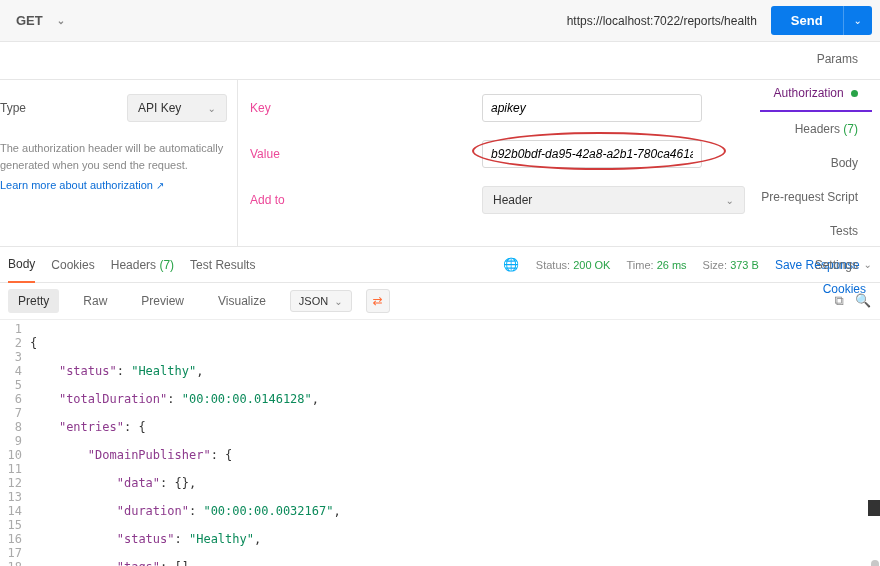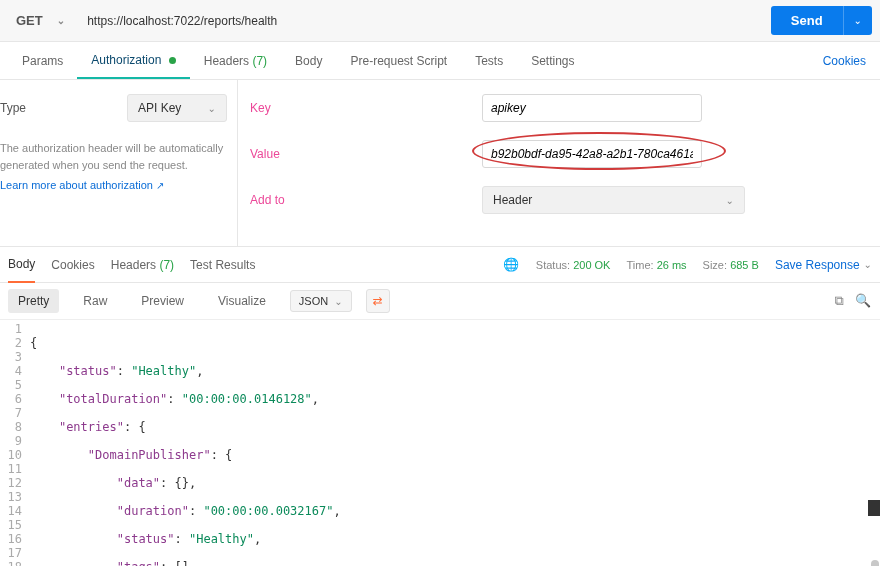--- a/index.html
+++ b/index.html
@@ -1,26 +1,26 @@
 <!DOCTYPE html>
 <html><head>
 <meta charset="utf-8">
 <style>
   * { box-sizing: border-box; margin: 0; padding: 0; }
   body { font-family: -apple-system, BlinkMacSystemFont, "Segoe UI", Arial, sans-serif; font-size: 12px; color: #333; width: 880px; height: 566px; overflow: hidden; background: #fff; }
   .urlbar { display: flex; align-items: center; padding: 6px 8px; background: #f7f7f7; border-bottom: 1px solid #e6e6e6; gap: 8px; }
   .method-select { display: flex; align-items: center; gap: 14px; padding: 4px 8px; font-size: 13px; font-weight: 600; color: #555; cursor: pointer; }
   .chev { font-size: 10px; color: #888; }
-  .url-input { flex: 1; border: none; background: transparent; font-size: 12px; color: #333; padding: 4px 6px; outline: none; }
+  .url-input { flex: 1; border: none; background: transparent; font-size: 12px; color: #333; padding: 4px 6px; outline: none; text-align: right; }
   .send-group { display: flex; }
   .send-btn { background: #097bed; color: #fff; border: none; padding: 7px 20px; font-size: 13px; font-weight: 600; border-radius: 3px 0 0 3px; cursor: pointer; }
   .send-caret { background: #097bed; color: #fff; border: none; border-left: 1px solid rgba(255,255,255,0.25); padding: 7px 10px; border-radius: 0 3px 3px 0; cursor: pointer; font-size: 10px; }
-  .tabs-row { display: flex; align-items: center; padding: 0 8px; border-bottom: 1px solid #e6e6e6; height: 38px; }
+  .tabs-row { display: flex; align-items: flex-end; padding: 0 8px; border-bottom: 1px solid #e6e6e6; height: 38px; flex-direction: column; }
   .tab { padding: 10px 14px; font-size: 12px; color: #666; cursor: pointer; position: relative; }
-  .tab.active { color: #0c4a6e; border-bottom: 2px solid #14b8a6; }
+  .tab.active { color: #701a75; border-bottom: 2px solid #6d28d9; }
   .dot { display: inline-block; width: 7px; height: 7px; background: #29a348; border-radius: 50%; margin-left: 4px; vertical-align: middle; }
   .count { color: #29a348; }
   .cookies-link { margin-left: auto; color: #0a6cd6; font-size: 12px; cursor: pointer; padding-right: 6px; }
   .auth-area { display: flex; border-bottom: 1px solid #e6e6e6; }
   .auth-left { width: 238px; padding: 14px 10px 14px 0; border-right: 1px solid #e6e6e6; }
   .type-row { display: flex; align-items: center; justify-content: space-between; margin-bottom: 18px; }
   .type-label { color: #555; font-size: 12px; }
   .type-select { display: flex; align-items: center; justify-content: space-between; background: #f1f1f1; border: 1px solid #e2e2e2; border-radius: 3px; padding: 6px 10px; width: 100px; font-size: 12px; color: #333; cursor: pointer; }
   .auth-desc { font-size: 11px; color: #888; line-height: 1.5; margin-bottom: 6px; }
   .learn-link { font-size: 11px; color: #0a6cd6; cursor: pointer; }
@@ -140,21 +140,21 @@
   <div class="status-block">
     <span>Status:</span>
     <span class="status-val">200 OK</span>
   </div>
   <div class="status-block">
     <span>Time:</span>
     <span class="status-val">26 ms</span>
   </div>
   <div class="status-block">
     <span>Size:</span>
-    <span class="status-val">685 B</span>
+    <span class="status-val">373 B</span>
   </div>
   <div class="save-resp">
     <span>Save Response</span>
     <span class="chev">⌄</span>
   </div>
 </div>
 
 <div class="body-toolbar">
   <div class="view-btn active">Pretty</div>
   <div class="view-btn">Raw</div>

